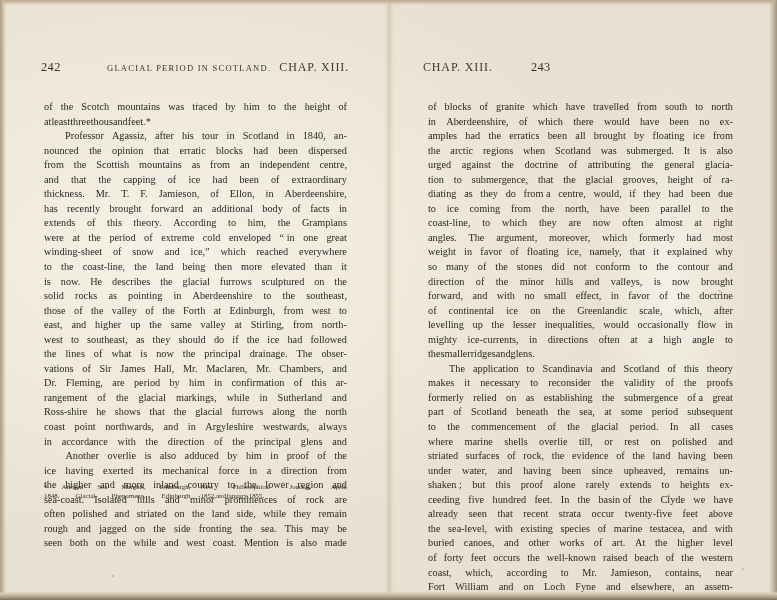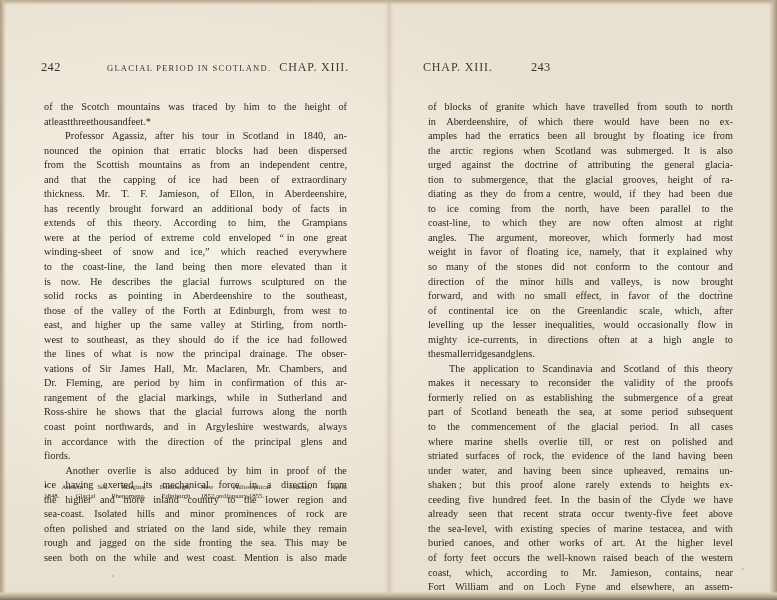--- a/index.html
+++ b/index.html
@@ -472,23 +472,20 @@
           <span>in</span>
           <span>accordance</span>
           <span>with</span>
           <span>the</span>
           <span>direction</span>
           <span>of</span>
           <span>the</span>
           <span>principal</span>
           <span>glens</span>
           <span>and</span>
-        </div>
-        <div class="ln last">
-          <span>fiords.</span>
         </div>
         <div class="ln ind">
           <span>Another</span>
           <span>overlie</span>
           <span>is</span>
           <span>also</span>
           <span>adduced</span>
           <span>by</span>
           <span>him</span>
           <span>in</span>

